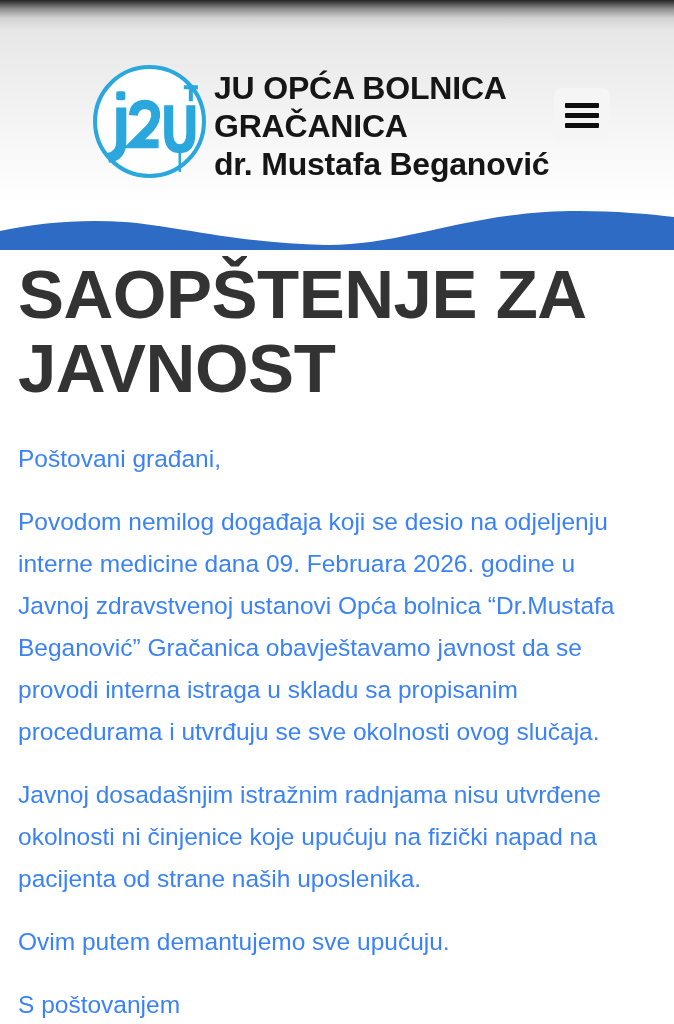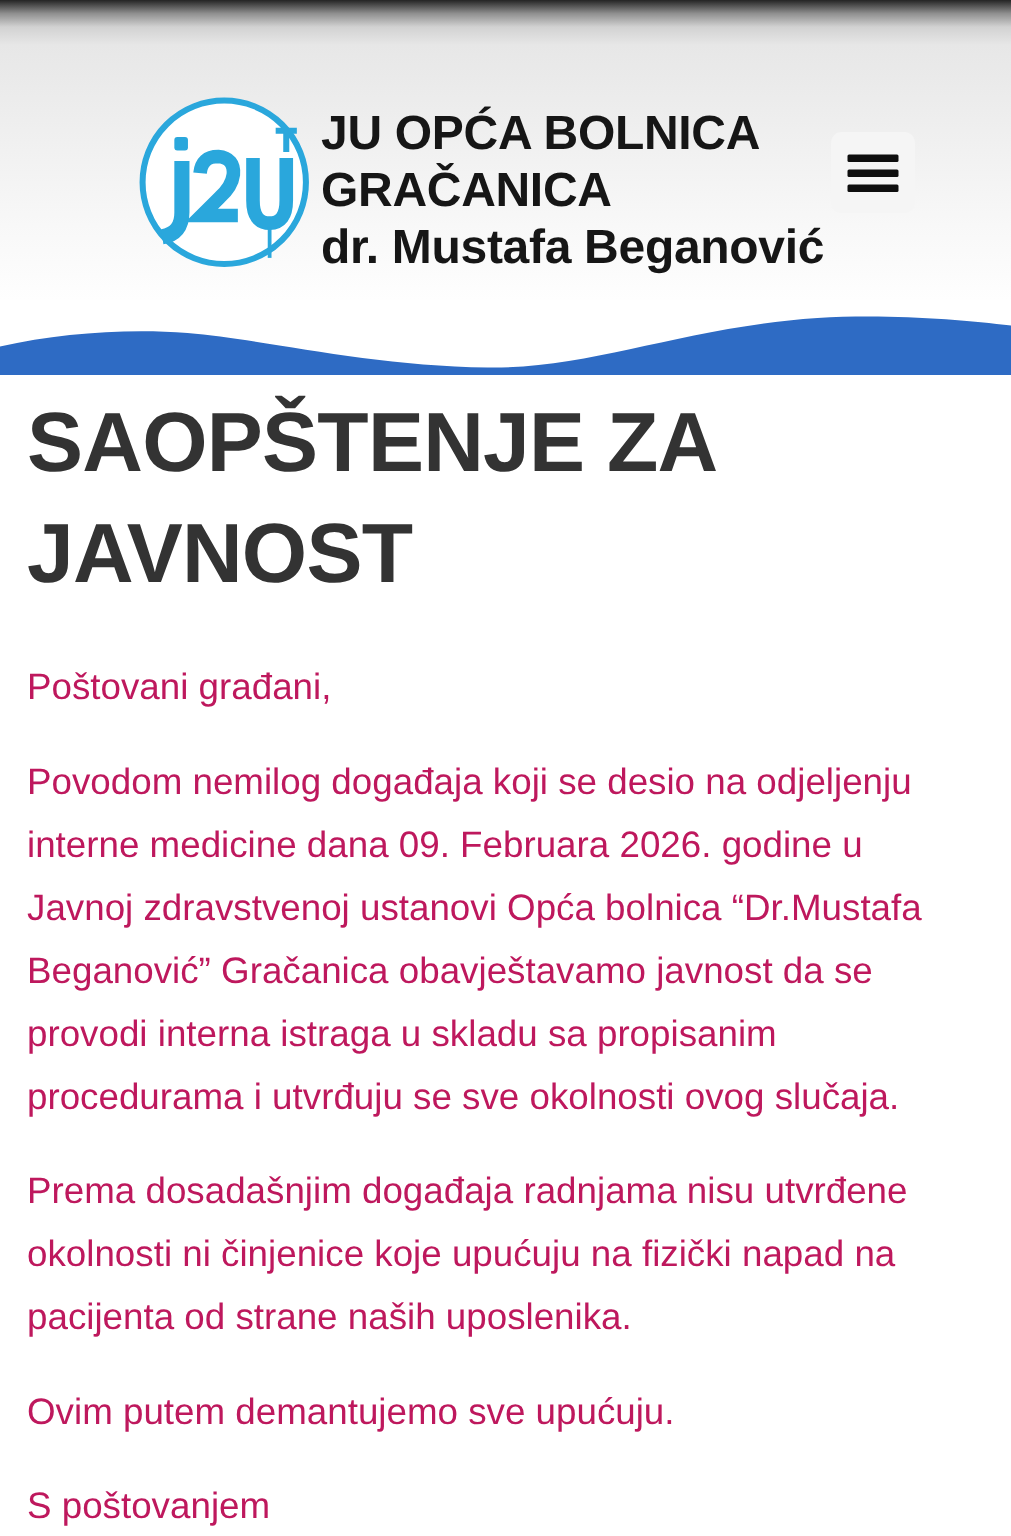--- a/index.html
+++ b/index.html
@@ -71,31 +71,31 @@
 
   
   .article {
     position: absolute;
     top: 250px; left: 0;
     width: 674px;
     padding: 8px 24px 0 18px;
     background: #ffffff;
   }
   .page-title {
-    font-size: 56px;
+    font-size: 69px;
     line-height: 74px;
     font-weight: 700;
     letter-spacing: -0.5px;
     color: #333333;
     margin: 0 0 32px 0;
   }
   .article p {
     font-size: 24.5px;
     line-height: 42px;
-    color: #be185d;
+    color: #3b82f6;
     margin: 0 0 21px 0;
   }
 </style>
 </head>
 <body>
 
 <div class="page">
 
   <header class="site-header">
 
@@ -137,18 +137,18 @@
     <svg viewBox="0 0 674 50" preserveAspectRatio="none">
       <path d="M0,31 C40,22 85,19 125,22 C175,26 245,44 325,45 C395,46 455,18 545,12 C590,9 642,13 674,17 L674,50 L0,50 Z" fill="#2e6bc4"></path>
     </svg>
   </div>
 
   <main class="article">
     <h1 class="page-title">SAOPŠTENJE ZA JAVNOST</h1>
 
     <p>Poštovani građani,</p>
     <p>Povodom nemilog događaja koji se desio na odjeljenju interne medicine dana 09. Februara 2026. godine u Javnoj zdravstvenoj ustanovi Opća bolnica “Dr.Mustafa Beganović” Gračanica obavještavamo javnost da se provodi interna istraga u skladu sa propisanim procedurama i utvrđuju se sve okolnosti ovog slučaja.</p>
-    <p>Prema dosadašnjim događaja radnjama nisu utvrđene okolnosti ni činjenice koje upućuju na fizički napad na pacijenta od strane naših uposlenika.</p>
+    <p>Javnoj dosadašnjim istražnim radnjama nisu utvrđene okolnosti ni činjenice koje upućuju na fizički napad na pacijenta od strane naših uposlenika.</p>
     <p>Ovim putem demantujemo sve upućuju.</p>
     <p>S poštovanjem</p>
   </main>
 
 </div>
 
 </body></html>

